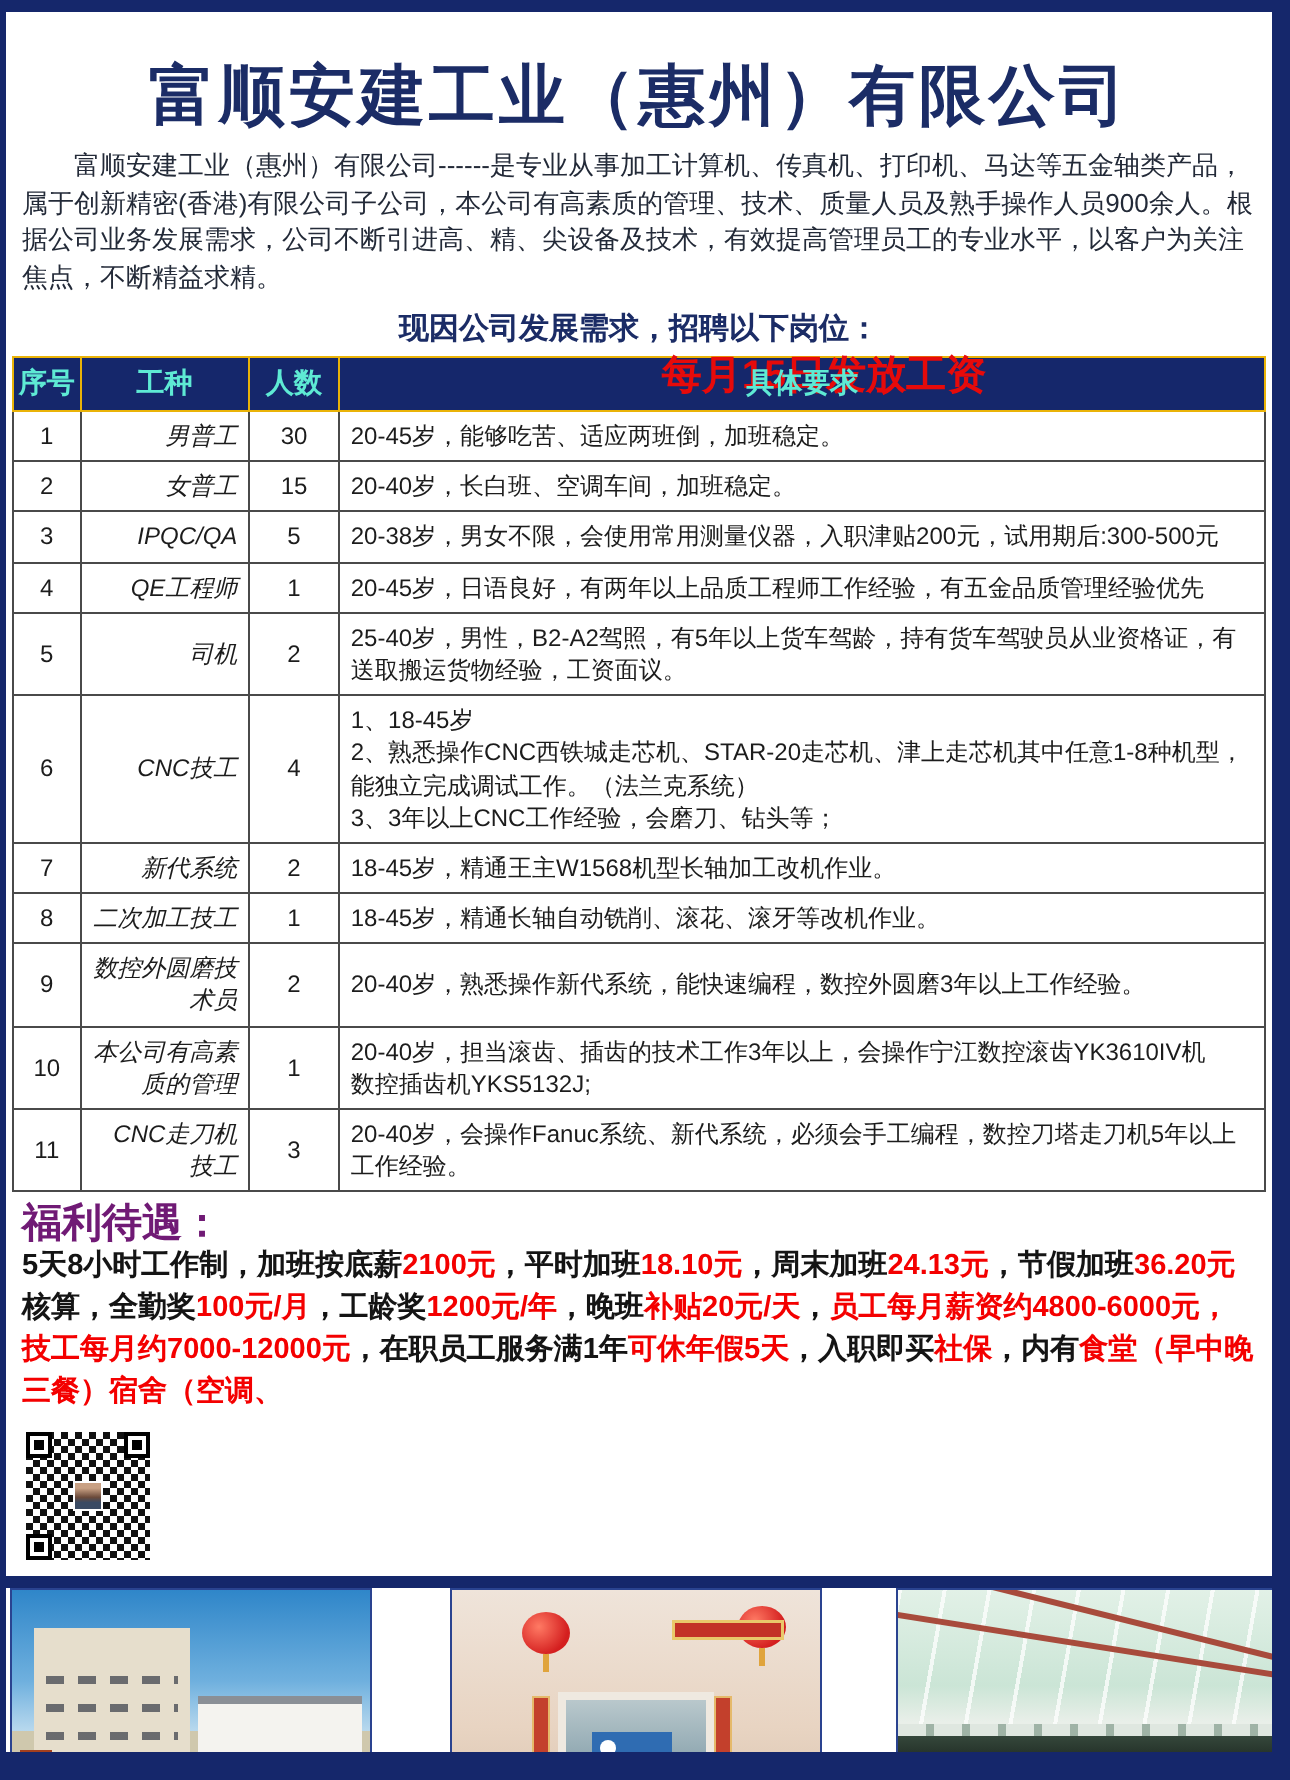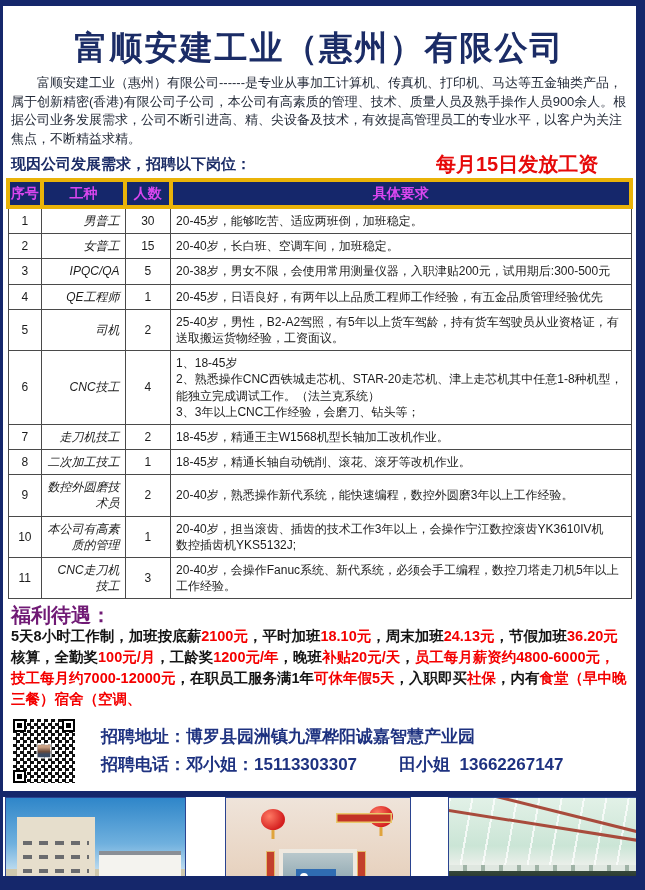--- a/index.html
+++ b/index.html
@@ -4,26 +4,26 @@
 <style>
   * { margin:0; padding:0; box-sizing:border-box; }
   body { font-family:"Liberation Sans","DejaVu Sans",sans-serif; background:#888; }
   .page { width:645px; height:890px; background:#15276b; padding:6px 9px 14px 3px; position:relative; }
   .content { background:#ffffff; width:100%; height:100%; overflow:hidden; position:relative; }
 
   .title { text-align:center; color:#1b2c66; font-size:33px; font-weight:bold; letter-spacing:2px; padding-top:8px; height:50px;margin-top:12px; }
 
   .intro { color:#232a38; font-size:13px; line-height:18.5px; text-indent:2em; padding:6px 8px 0 8px; font-weight:500; }
 
-  .notice-row { display:flex; align-items:center; padding:7px 8px 4px 8px; height:30px; }
+  .notice-row { display:flex; align-items:center; padding:7px 8px 4px 8px; height:30px;flex-direction:column; }
   .notice { color:#1b2c66; font-weight:bold; font-size:15px; }
   .pay-note { color:#e60a0a; font-weight:bold; font-size:20px; margin-left:185px; }
 
   table.jobs { width:calc(100% - 6px); margin:0 3px; border-collapse:collapse; table-layout:fixed; }
-  table.jobs th { background:#15276b; color:#d946ef; font-size:14px; font-weight:bold; height:27px; border:4px solid #eab308; }
+  table.jobs th { background:#15276b; color:#5eead4; font-size:14px; font-weight:bold; height:27px; border:1px solid #eab308; }
   table.jobs td { border:1px solid #4a4a4a; font-size:12px; line-height:1.35; padding:4px 5px; color:#1c1c1c; }
   td.c-no, td.c-count { text-align:center; }
   td.c-title { text-align:right;font-style:italic; }
   td.c-req { text-align:left; white-space:pre-line; }
 
   .benefits { padding:5px 8px 2px 8px; }
   .benefits-title { color:#701a75; font-weight:bold; font-size:20px; line-height:22px; }
   .benefits-text { font-size:14.5px; font-weight:bold; line-height:21px; }
   .benefits-text .k { color:#141414; }
   .benefits-text .r { color:#f40000; }
@@ -141,21 +141,21 @@
           <tr>
             <td class="c-no">6</td>
             <td class="c-title">CNC技工</td>
             <td class="c-count">4</td>
             <td class="c-req">1、18-45岁
 2、熟悉操作CNC西铁城走芯机、STAR-20走芯机、津上走芯机其中任意1-8种机型，能独立完成调试工作。（法兰克系统）
 3、3年以上CNC工作经验，会磨刀、钻头等；</td>
           </tr>
           <tr>
             <td class="c-no">7</td>
-            <td class="c-title">走刀机技工</td>
+            <td class="c-title">新代系统</td>
             <td class="c-count">2</td>
             <td class="c-req">18-45岁，精通王主W1568机型长轴加工改机作业。</td>
           </tr>
           <tr>
             <td class="c-no">8</td>
             <td class="c-title">二次加工技工</td>
             <td class="c-count">1</td>
             <td class="c-req">18-45岁，精通长轴自动铣削、滚花、滚牙等改机作业。</td>
           </tr>
           <tr>
@@ -184,24 +184,20 @@
       <div class="benefits-title">福利待遇：</div>
       <p class="benefits-text"><span class="k">5天8小时工作制，加班按底薪</span><span class="r">2100元</span><span class="k">，平时加班</span><span class="r">18.10元</span><span class="k">，周末加班</span><span class="r">24.13元</span><span class="k">，节假加班</span><span class="r">36.20元</span><span class="k">核算，全勤奖</span><span class="r">100元/月</span><span class="k">，工龄奖</span><span class="r">1200元/年</span><span class="k">，晚班</span><span class="r">补贴20元/天</span><span class="k">，</span><span class="r">员工每月薪资约4800-6000元，技工每月约7000-12000元</span><span class="k">，在职员工服务满1年</span><span class="r">可休年假5天</span><span class="k">，入职即买</span><span class="r">社保</span><span class="k">，内有</span><span class="r">食堂（早中晚三餐）宿舍（空调、</span></p>
     </div>
 
     <div class="contact">
       <div class="qr">
         <div class="finder f-tl"></div>
         <div class="finder f-tr"></div>
         <div class="finder f-bl"></div>
         <div class="qr-avatar"></div>
-      </div>
-      <div class="contact-lines">
-        <div><span>招聘地址：</span><span>博罗县园洲镇九潭桦阳诚嘉智慧产业园</span></div>
-        <div><span>招聘电话：</span><span>邓小姐：</span><span>15113303307</span><span class="contact-gap"></span><span>田小姐</span>&nbsp;&nbsp;<span>13662267147</span></div>
       </div>
     </div>
 
     <div class="divider"></div>
 
     <div class="photos">
       <div class="photo photo1">
         <div class="p1-bldg-l">
             <div class="p1-windows"></div>
           </div>

